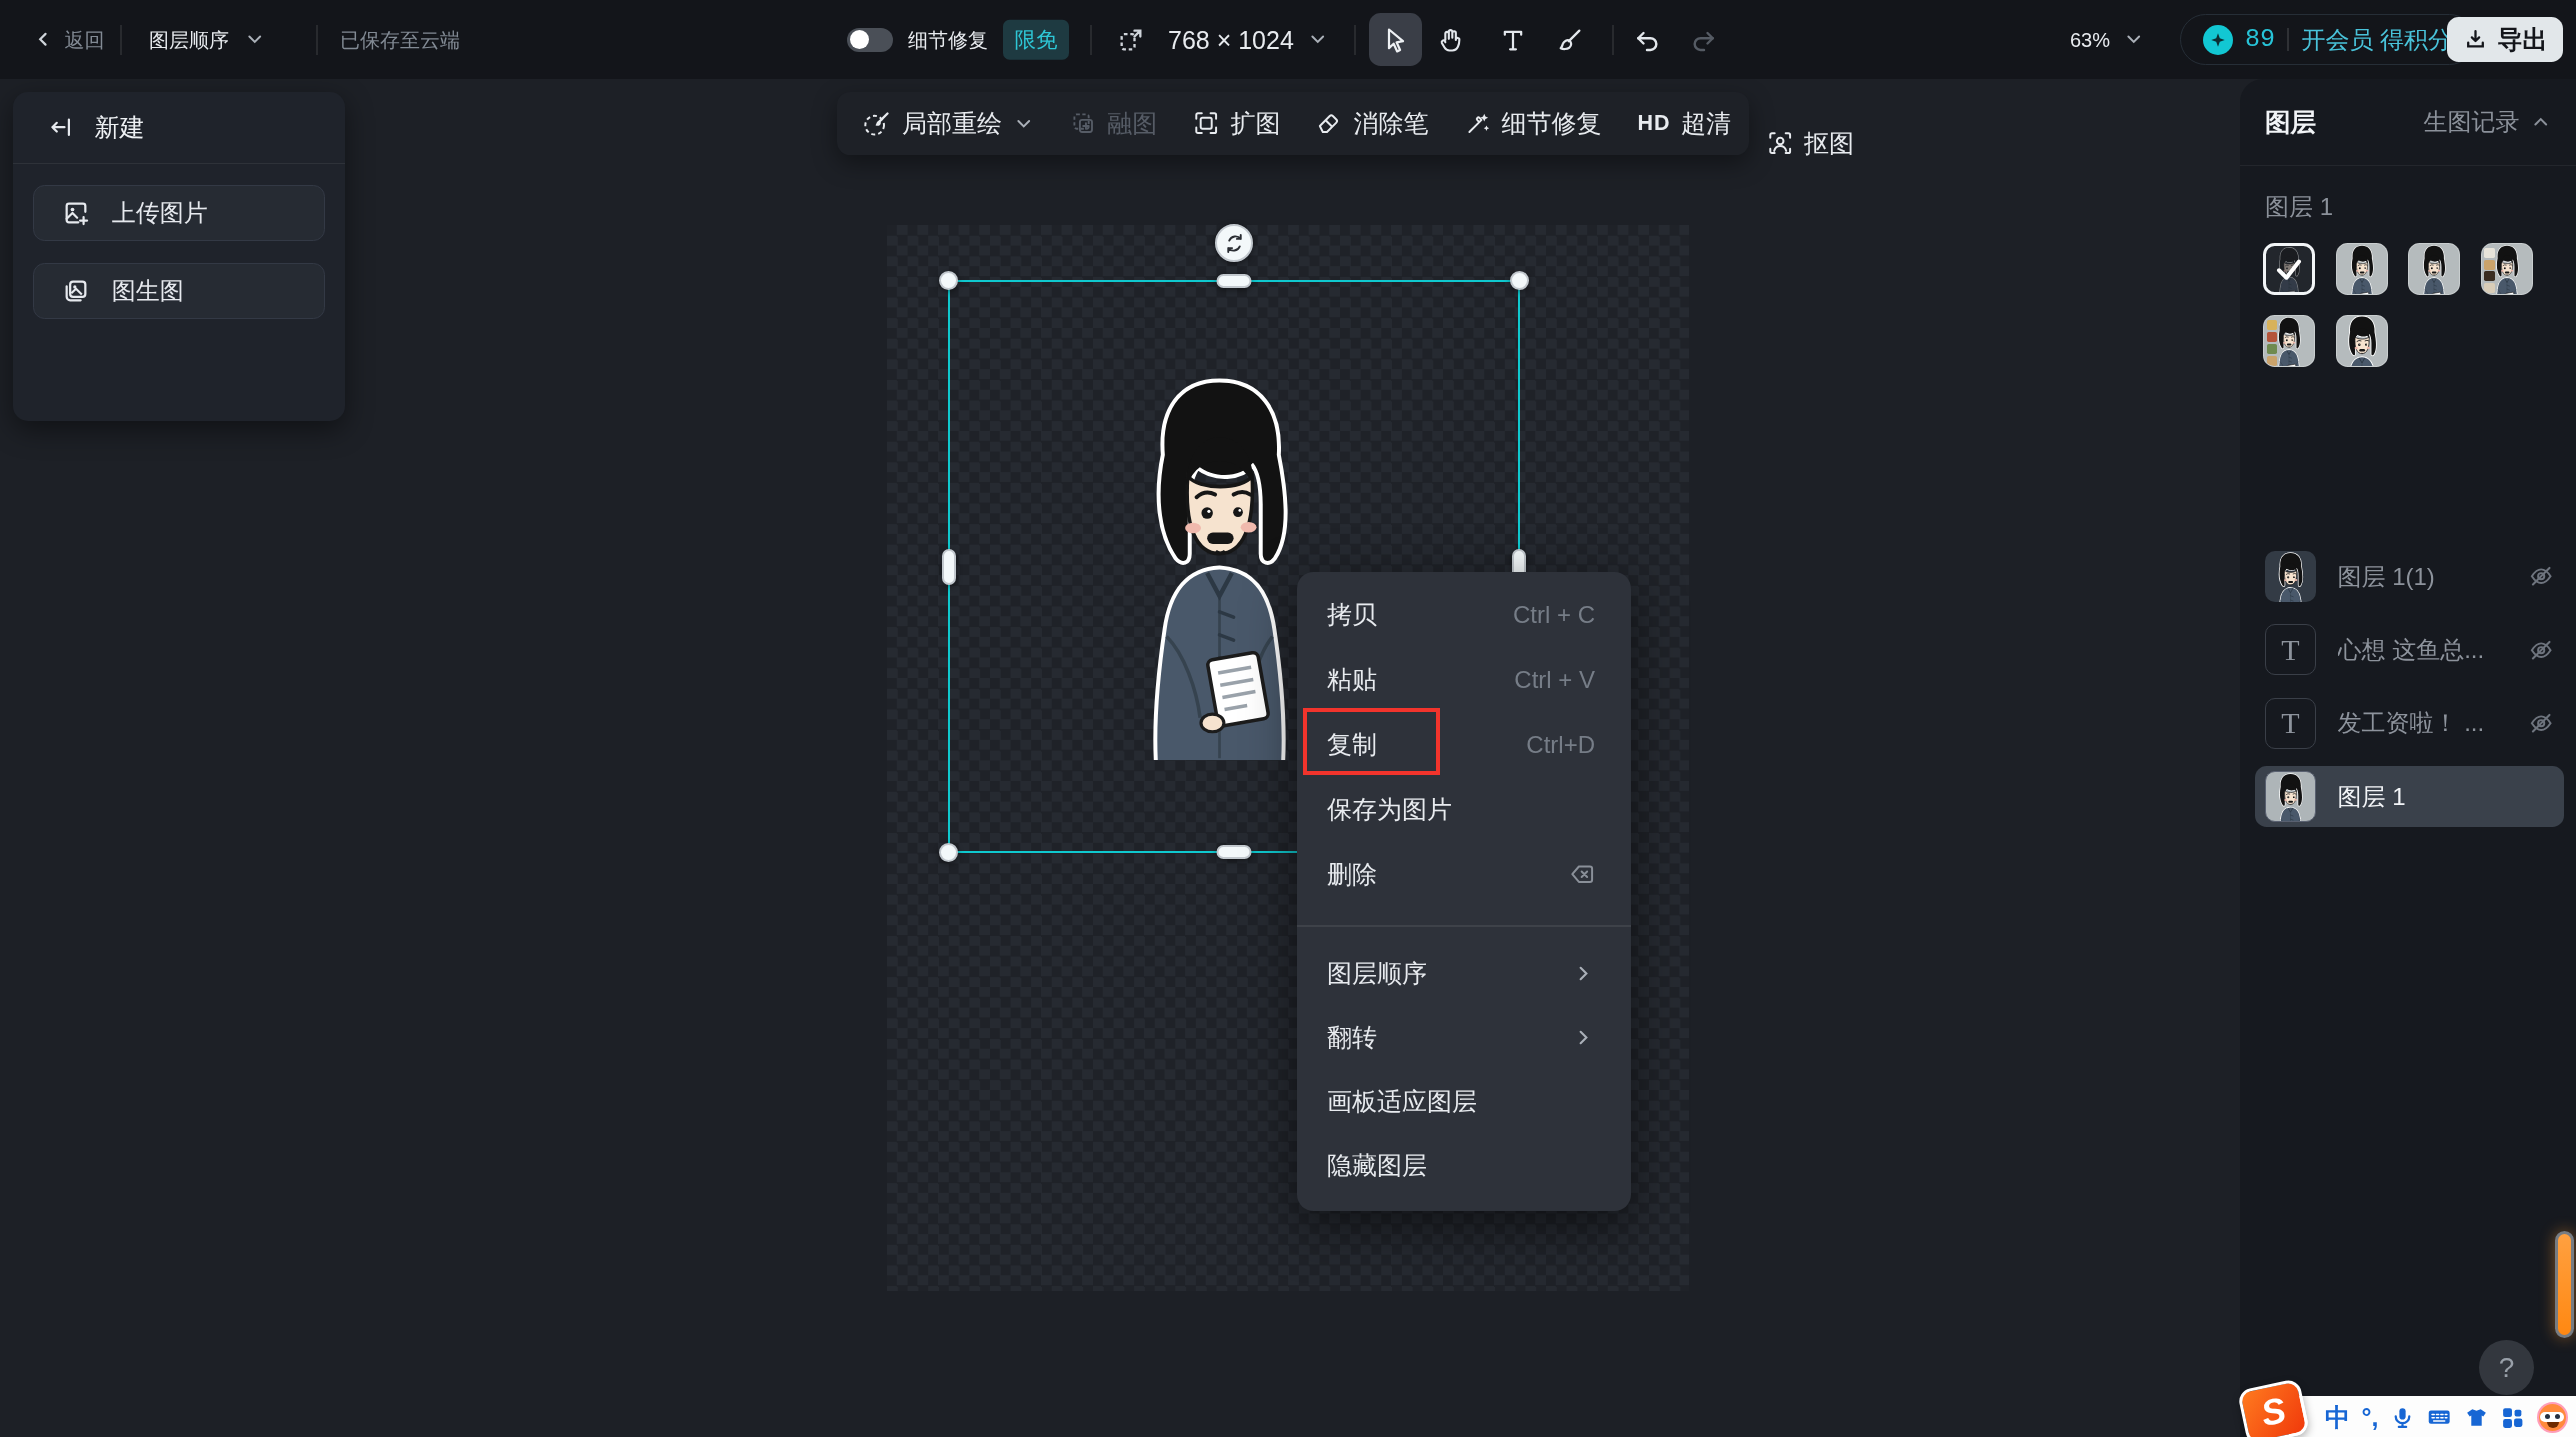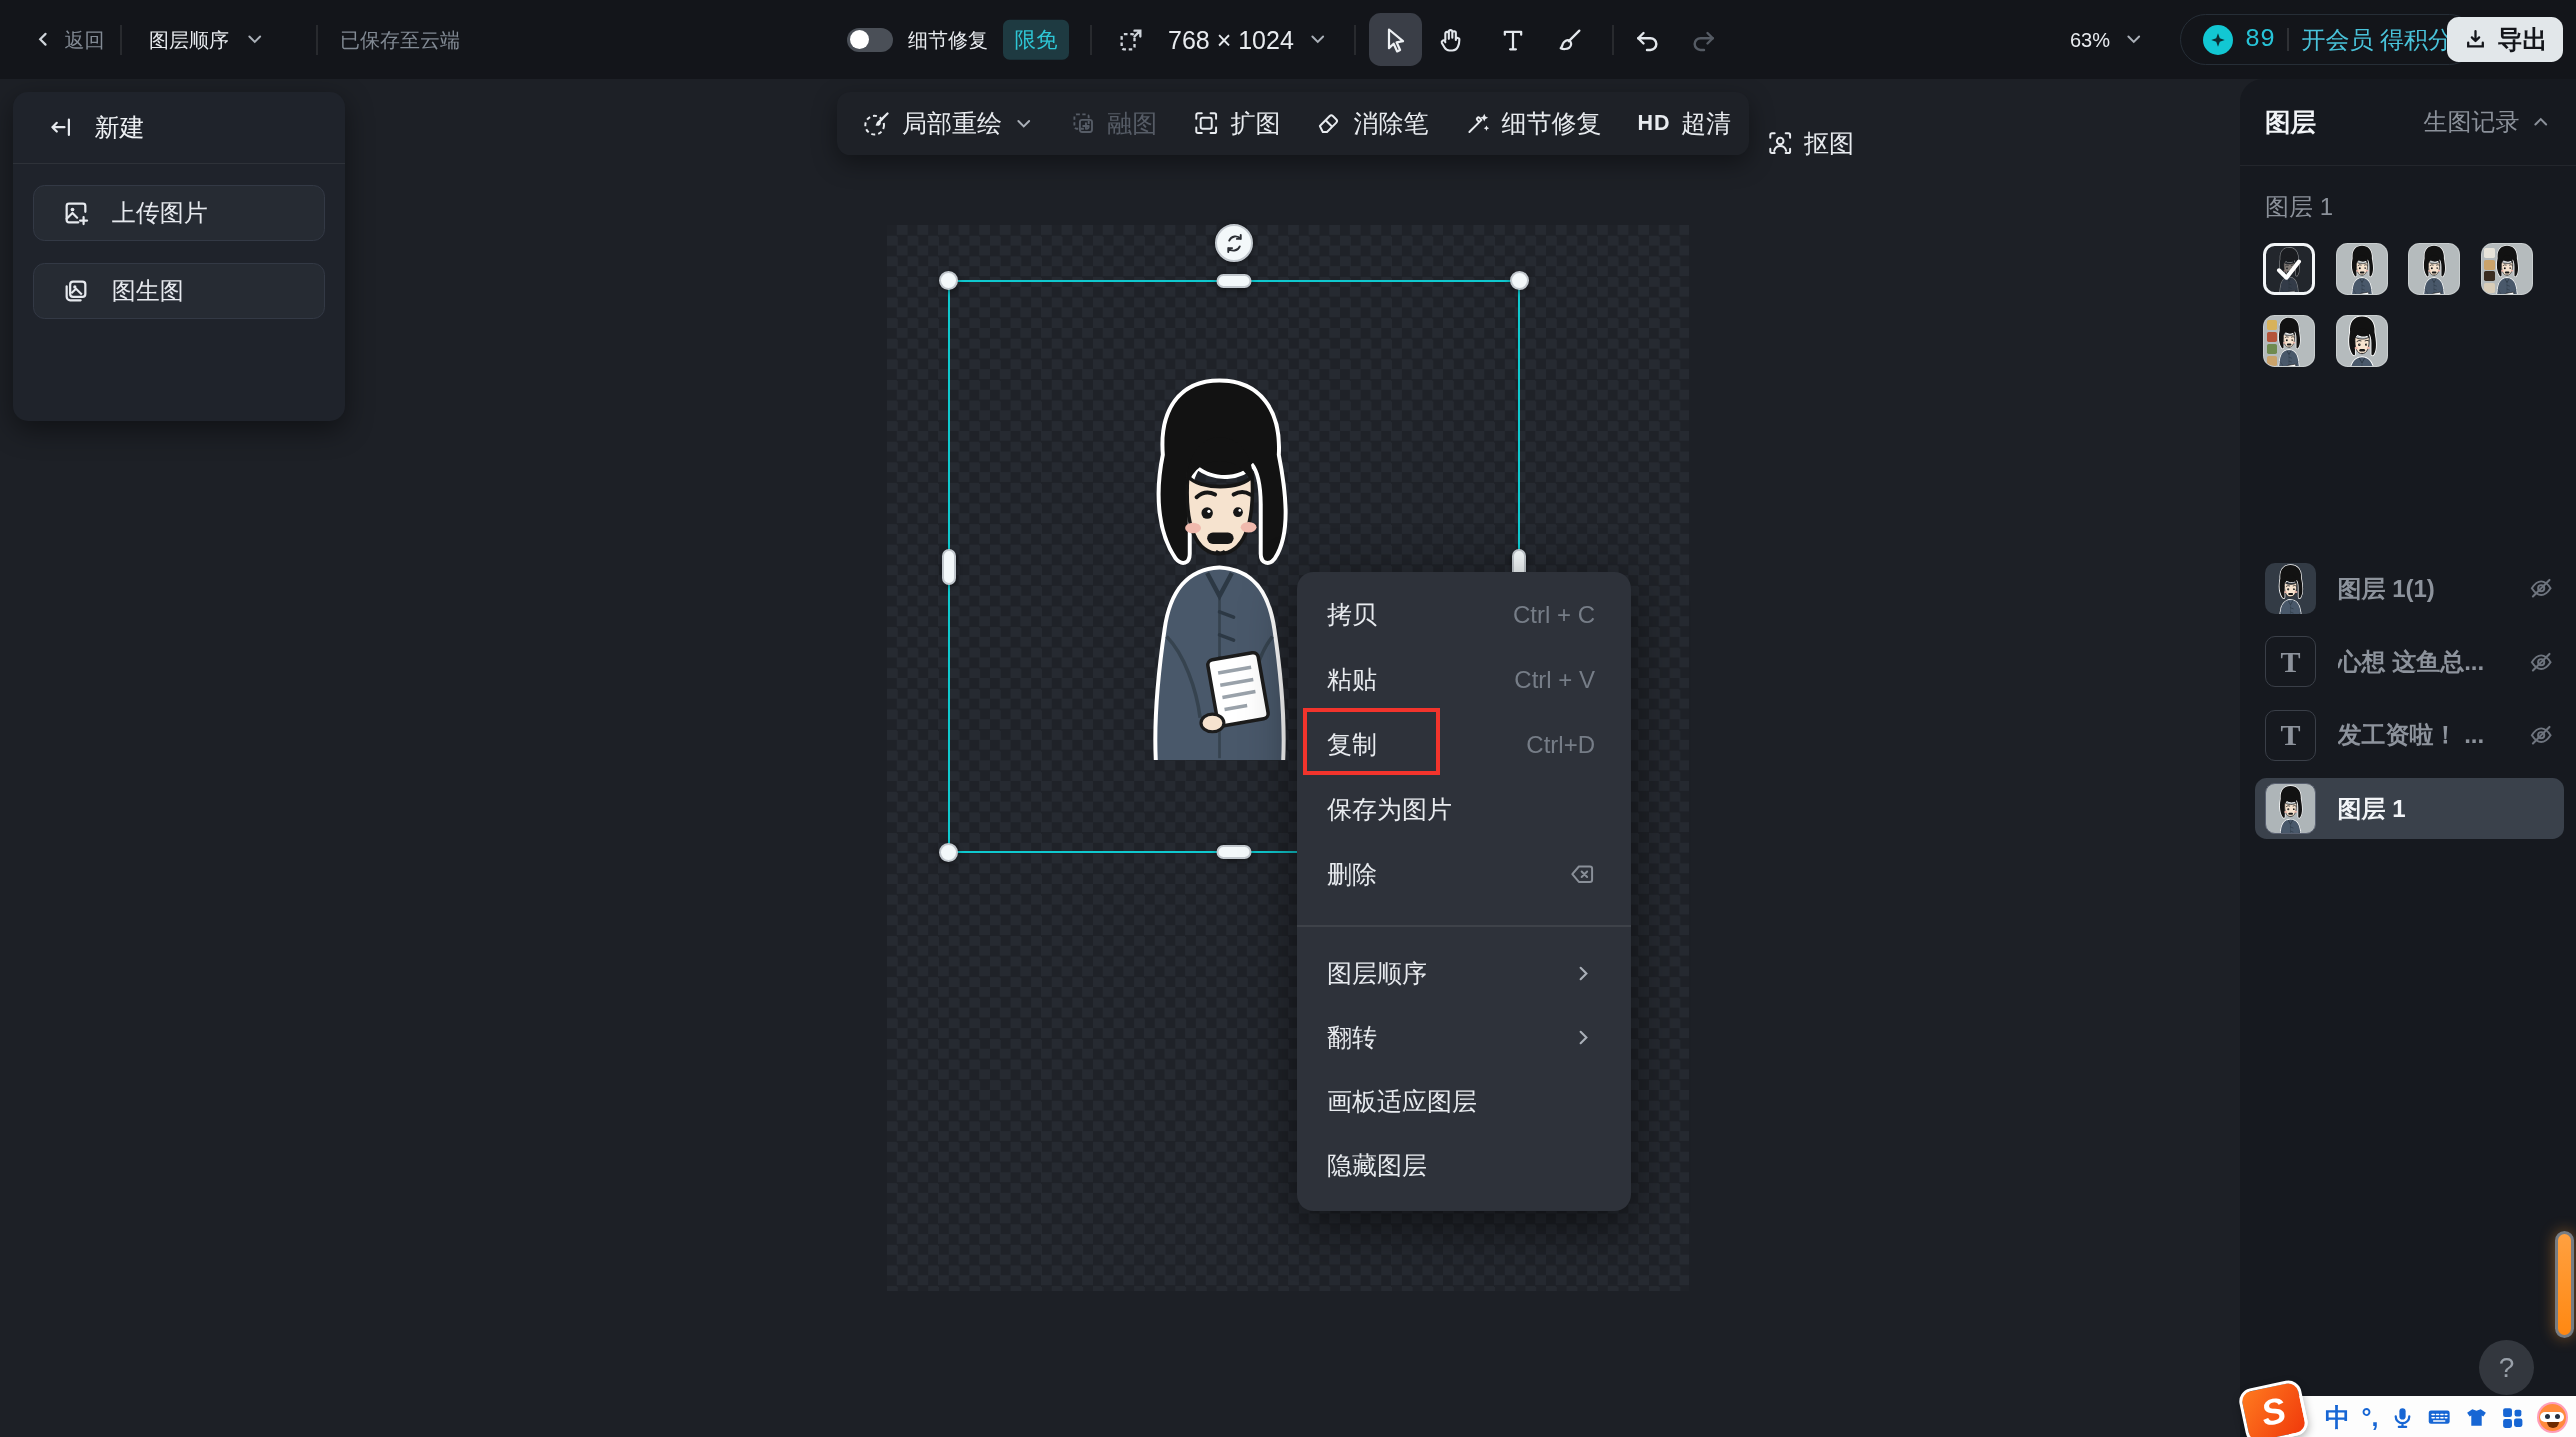--- a/index.html
+++ b/index.html
@@ -87,21 +87,21 @@
   .rp-group-label { margin:25px 25px 0; color:#8b919a; font-size:24px; }
   .thumb-grid { margin:20px 23px 0; display:flex; flex-wrap:wrap; gap:20.6px; width:293px; }
   .thumb { width:52px; height:52px; border-radius:11.6px; background:#b5bbbd; border:1.7px solid rgba(255,255,255,.28);
     position:relative; overflow:hidden; flex:none; }
   .thumb svg.mini { position:absolute; inset:0; width:100%; height:100%; }
   .thumb.selected { background:#22262c; border:3.3px solid #f2f5f7; }
   .thumb.selected svg.mini { opacity:.45; }
   .thumb .check { position:absolute; inset:0; display:flex; align-items:center; justify-content:center; }
   .thumb .strip { position:absolute; left:2.5px; top:4.1px; width:10.7px; display:grid; gap:1.7px; z-index:2; }
   .thumb .strip i { display:block; width:10.7px; height:10px; border-radius:1.7px; }
-  .layers { position:absolute; left:15px; right:11.6px; top:479px;font-weight:bold; }
+  .layers { position:absolute; left:15px; right:11.6px; top:467px; }
   .layer-row { height:61px; margin-bottom:12.4px; display:flex; align-items:center; gap:21.5px;
     padding:0 10px; border-radius:11.6px; color:#8d939c; font-size:24px; }
   .layer-row.selected { background:#3a414b; color:#f2f4f7; }
   .lr-thumb { width:51px; height:51px; border-radius:10px; overflow:hidden; flex:none; position:relative; }
   .lr-thumb svg { position:absolute; inset:0; width:100%; height:100%; }
   .lr-ticon { width:51px; height:51px; border-radius:10px; border:1.7px solid #3a3f48; flex:none;
     display:flex; align-items:center; justify-content:center; font-family:"Liberation Serif", serif;
     font-size:30px; color:#8d939c; }
   .lr-label { flex:1; overflow:hidden; white-space:nowrap; text-overflow:ellipsis; }
   .eye-off { flex:none; }

